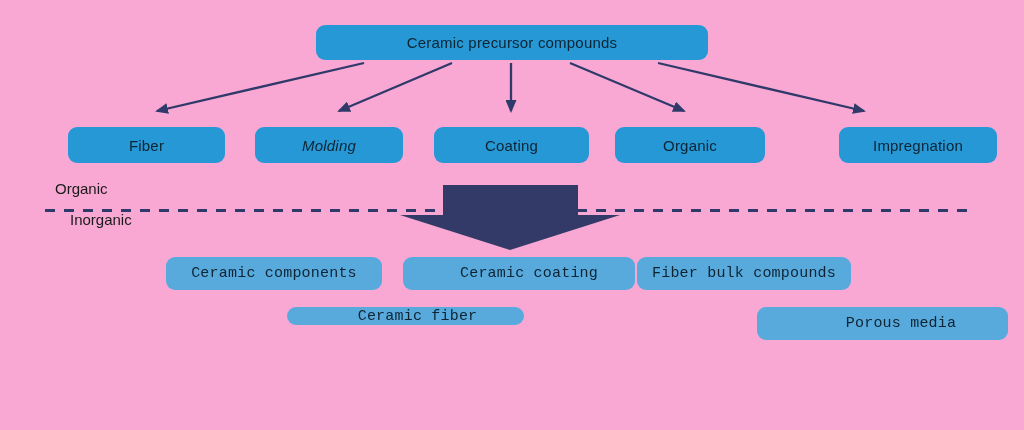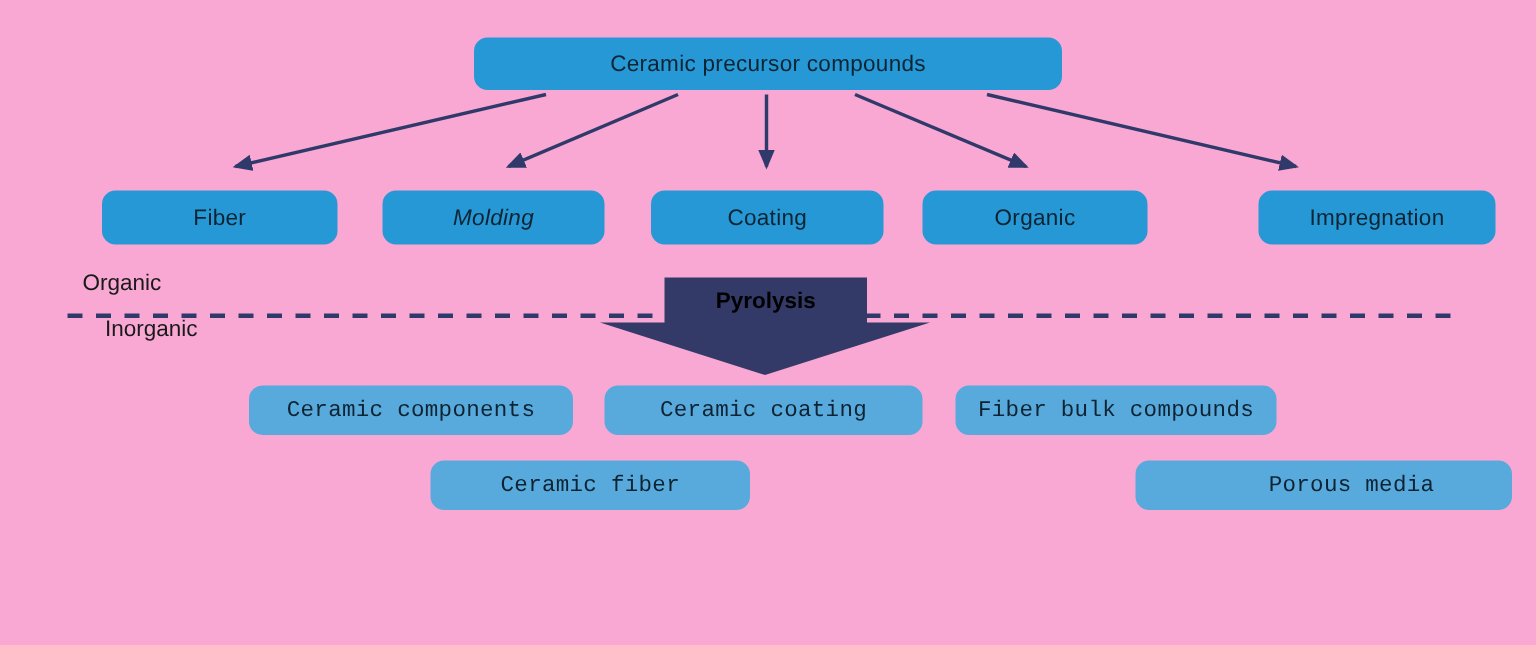--- a/index.html
+++ b/index.html
@@ -27,25 +27,25 @@
 
   .title-box      { left: 316px; top: 25px;  width: 392px; height: 35px; }
 
   .proc-0 { left: 68px;  top: 127px; width: 157px; height: 36px; }
   .proc-1 { left: 255px; top: 127px; width: 148px; height: 36px; font-style: italic; }
   .proc-2 { left: 434px; top: 127px; width: 155px; height: 36px; }
   .proc-3 { left: 615px; top: 127px; width: 150px; height: 36px; }
   .proc-4 { left: 797px; top: 127px; width: 158px; height: 36px; margin-left: 42px; }
 
   .prod1-0 { left: 166px; top: 257px; width: 216px; height: 33px; }
-  .prod1-1 { left: 403px; top: 257px; width: 212px; height: 33px; }
+  .prod1-1 { left: 403px; top: 257px; width: 212px; height: 33px; padding-left: 20px; }
   .prod1-2 { left: 637px; top: 257px; width: 214px; height: 33px; }
 
   .prod2-0 { left: 52px;  top: 307px; width: 215px; height: 33px; }
-  .prod2-1 { left: 287px; top: 307px; width: 213px; height: 33px; }
+  .prod2-1 { left: 287px; top: 307px; width: 213px; height: 18px; padding-left: 24px; }
   .prod2-2 { left: 522px; top: 307px; width: 214px; height: 33px; }
   .prod2-3 { left: 757px; top: 307px; width: 214px; height: 33px; padding-left: 37px; }
 
   .phase-label {
     position: absolute;
     left: 55px;
     font-size: 15px;
     color: var(--label-text, #1a1a1a);
   }
   .organic   { top: 180px; }
@@ -100,21 +100,20 @@
 
   <div class="box primary proc-0">Fiber</div>
   <div class="box primary proc-1">Molding</div>
   <div class="box primary proc-2">Coating</div>
   <div class="box primary proc-3">Organic</div>
   <div class="box primary proc-4">Impregnation</div>
 
   <div class="phase-label organic">Organic</div>
   <div class="phase-label inorganic">Inorganic</div>
 
-  <div class="pyrolysis-label">Pyrolysis</div>
 
   <div class="box secondary prod1-0">Ceramic components</div>
   <div class="box secondary prod1-1">Ceramic coating</div>
   <div class="box secondary prod1-2">Fiber bulk compounds</div>
 
   <div class="box secondary prod2-1">Ceramic fiber</div>
   <div class="box secondary prod2-3">Porous media</div>
 
 </div>
 

